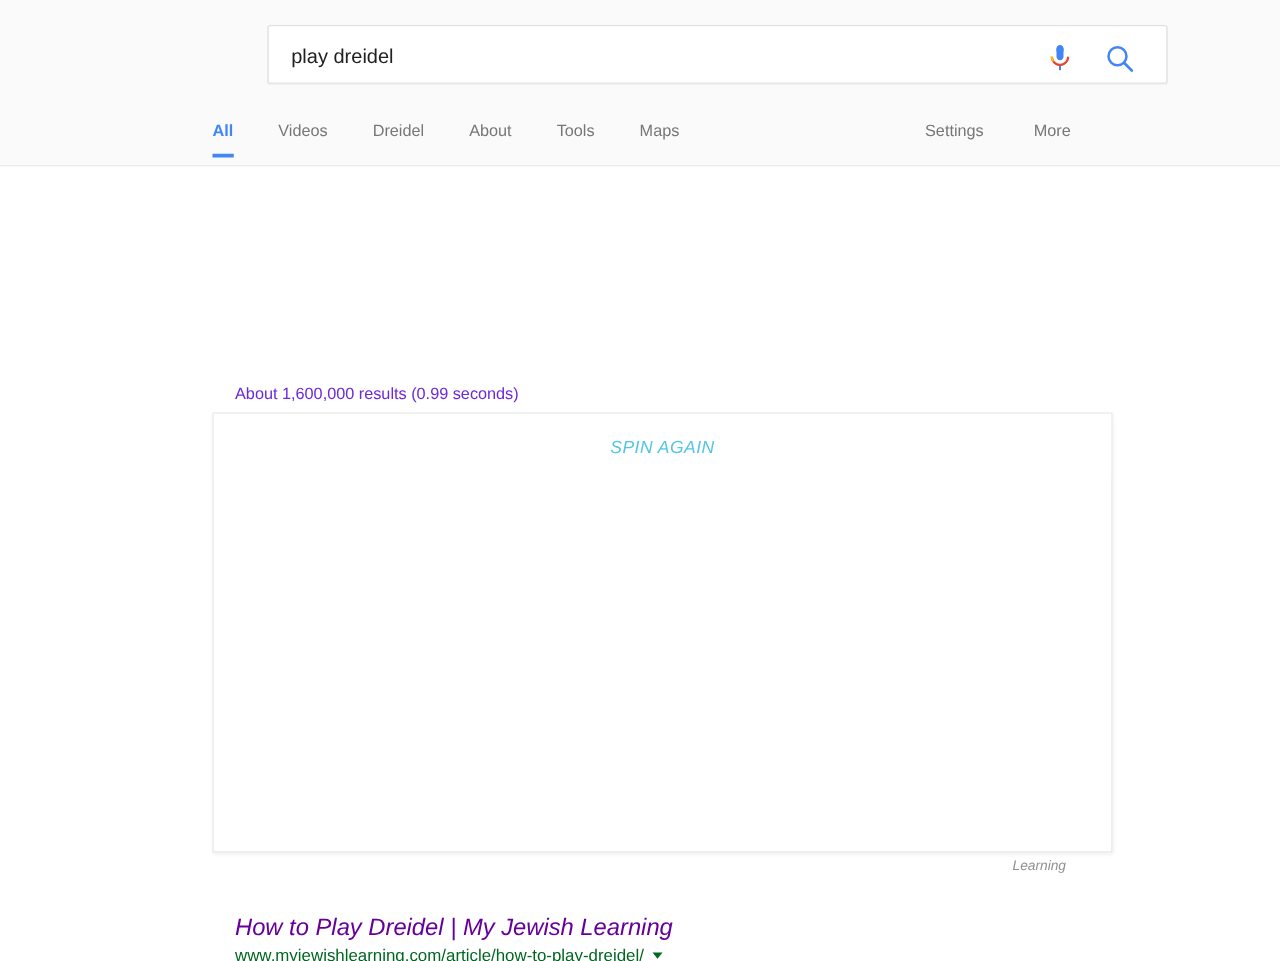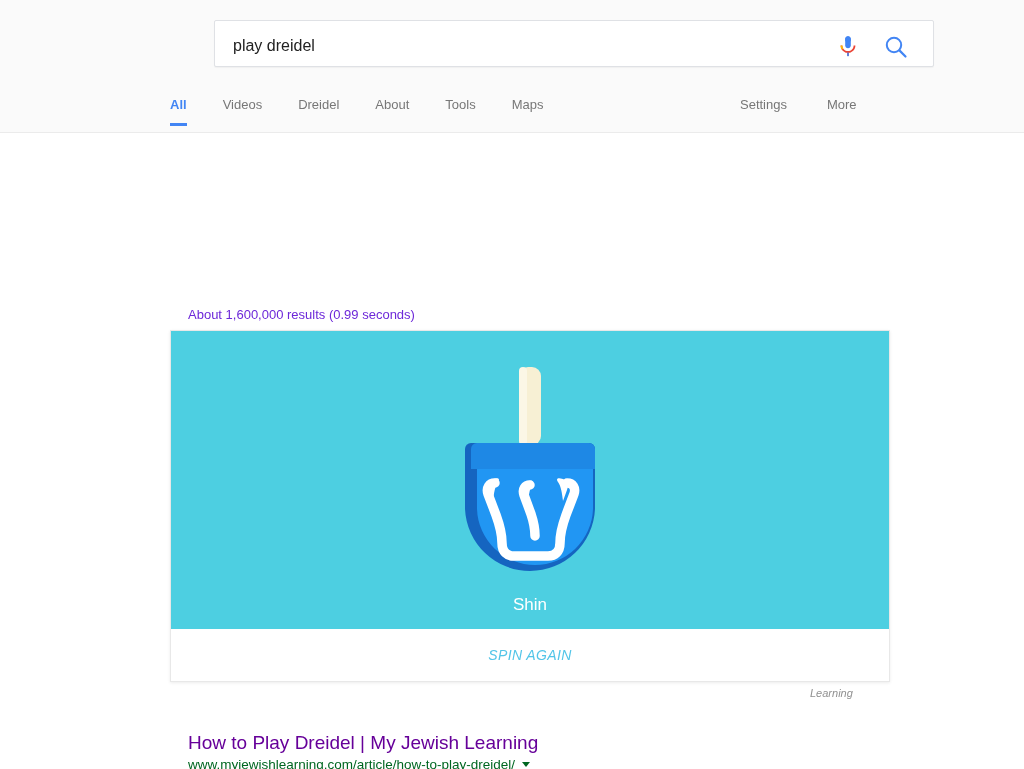--- a/index.html
+++ b/index.html
@@ -172,20 +172,21 @@
 
   
   .result { position: absolute; left: 188px; top: 598px; width: 700px; }
   .result-title {
     font-size: 19px;
     color: #660099;
     line-height: 1.25;
     cursor: pointer;
     margin: 0 0 2px 0;
     font-weight: 400;
+    font-style: italic;
   }
   .result-url-line {
     display: flex;
     align-items: center;
     margin-bottom: 4px;
   }
   .result-url {
     font-size: 13.5px;
     color: #006621;
     cursor: pointer;
@@ -240,46 +241,20 @@
     <div class="tool">More</div>
   </div>
 </div>
 
 <div class="main">
 
   <div class="result-stats">About 1,600,000 results (0.99 seconds)</div>
 
   <div class="dreidel-card">
 
-    <div class="dreidel-stage">
-      <div class="dreidel-wrap">
-        <svg width="150" height="215" viewBox="0 0 150 215">
-
-          <rect x="64" y="6" width="22" height="78" rx="9" fill="#F7F0D4"></rect>
-          <rect x="64" y="6" width="8" height="78" rx="4" fill="#FBF7E6"></rect>
-
-          <path d="M16 82 h118 a6 6 0 0 1 6 6 v22 h-130 v-22 a6 6 0 0 1 6 -6 z" fill="#1565C0"></path>
-
-          <path d="M22 82 h112 a6 6 0 0 1 6 6 v20 h-124 v-20 a6 6 0 0 1 6 -6 z" fill="#1E88E5"></path>
-
-          <path d="M10 108 h130 v40 a65 65 0 0 1 -65 62 a65 65 0 0 1 -65 -62 z" fill="#1565C0"></path>
-
-          <path d="M22 108 h116 v40 a58 58 0 0 1 -58 56 a58 58 0 0 1 -58 -56 z" fill="#2196F3"></path>
-
-          <g fill="none" stroke="#FFFFFF" stroke-width="9.5" stroke-linecap="round" stroke-linejoin="round">
-            <path d="M40 122 c-6 0 -9 5 -7 11 l8 21 c4 11 6 20 6 28 c0 9 5 13 12 13 h34 c7 0 12 -4 12 -13 c0 -8 2 -17 6 -28 l8 -21 c2 -6 -1 -11 -7 -11"></path>
-            <path d="M75 124 c-5 0 -8 4 -6 10 l7 19 c3 9 4 16 4 22"></path>
-          </g>
-          <path d="M38 118 c-4 2 -6 6 -4 11 l4 11 c1 -8 2 -15 5 -19 c2 -3 1 -5 -5 -3 z" fill="#FFFFFF"></path>
-          <path d="M73 120 c-4 2 -5 6 -4 10 l4 10 c1 -7 2 -13 4 -16 c2 -3 1 -5 -4 -4 z" fill="#FFFFFF"></path>
-          <path d="M108 118 c4 2 6 6 4 11 l-4 11 c-1 -8 -2 -15 -5 -19 c-2 -3 -1 -5 5 -3 z" fill="#FFFFFF"></path>
-        </svg>
-      </div>
-      <div class="shin-label">Shin</div>
-    </div>
 
     <div class="spin-row">
       <button class="spin-again">SPIN AGAIN</button>
     </div>
   </div>
 
   <div class="feedback">Learning</div>
 
   <div class="result">
     <h3 class="result-title">How to Play Dreidel | My Jewish Learning</h3>

